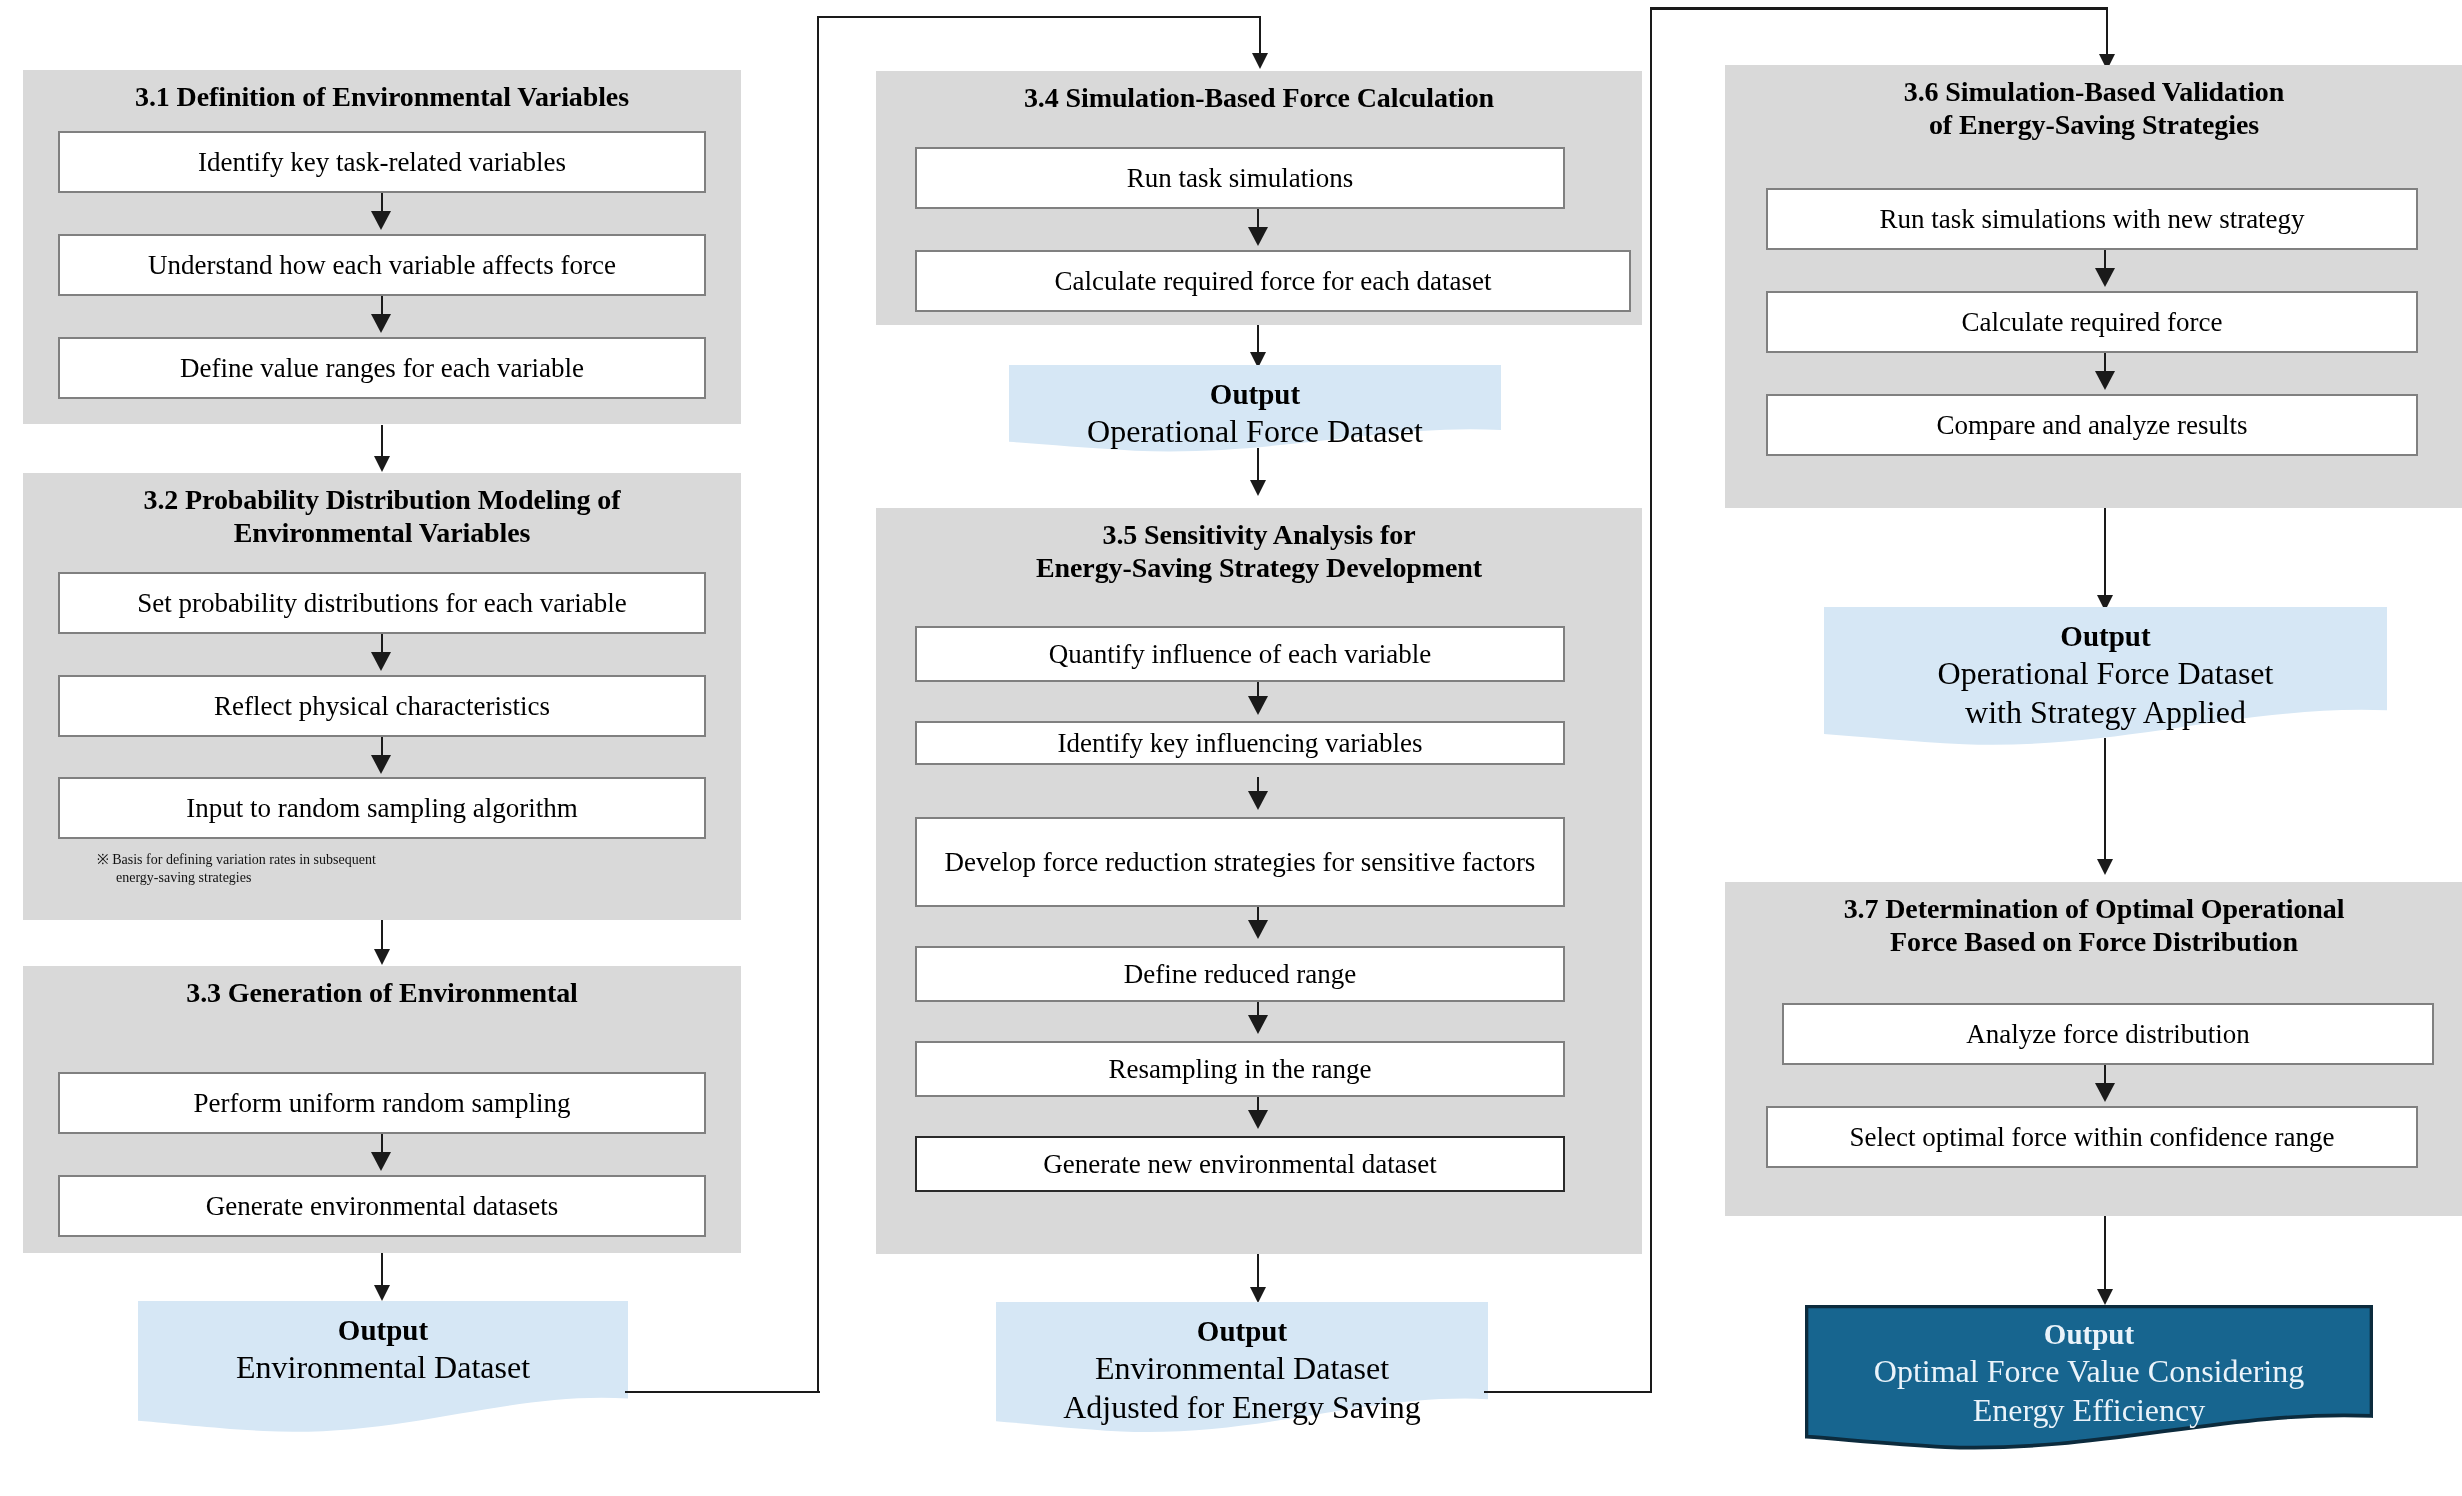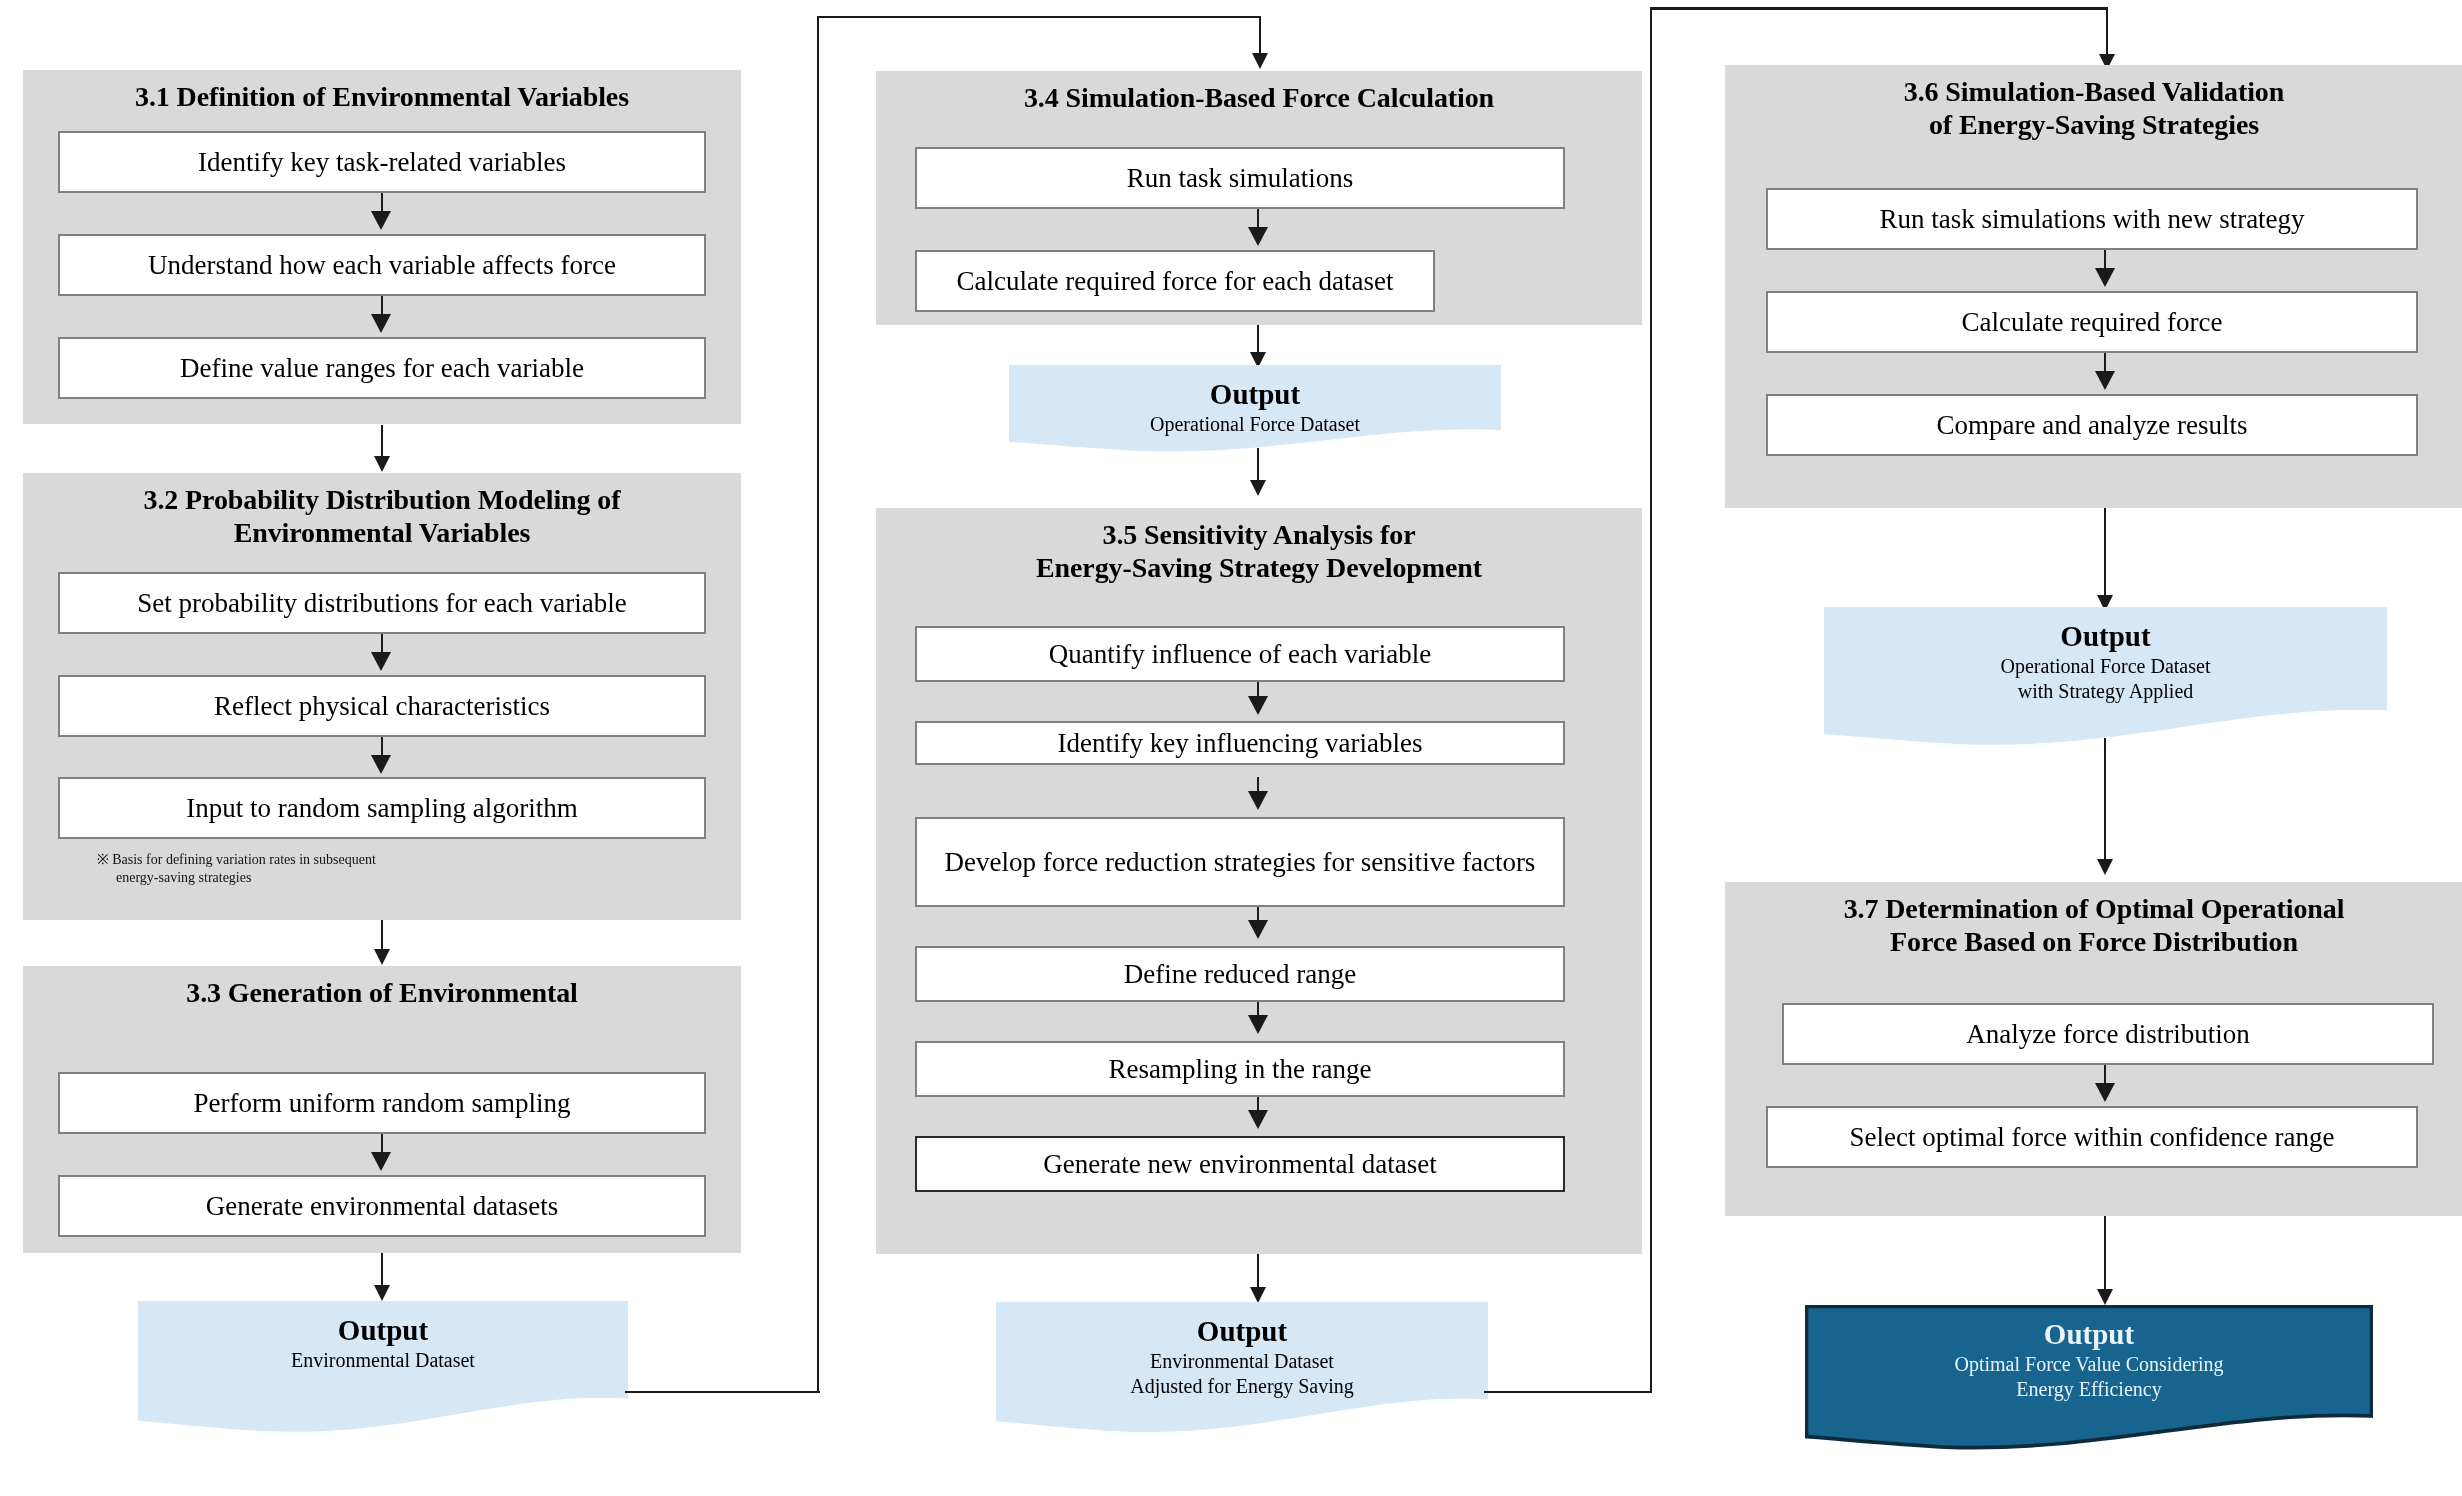--- a/index.html
+++ b/index.html
@@ -69,21 +69,21 @@
     inset: 0;
     display: flex;
     flex-direction: column;
     align-items: center;
     justify-content: flex-start;
     padding-top: 11.8px;
     text-align: center;
     line-height: 1.22;
   }
   .banner .btitle { font-weight: bold; font-size: 29px; }
-  .banner .bline  { font-size: 20px; text-align: center; }
+  .banner .bline  { font-size: 32px; text-align: center; }
   .banner.light .btext { color: #000000; }
   .banner.dark  .btext { color: #eaf3fa; }
 
   
   .vline {
     position: absolute;
     background: #1a1a1a;
     width: 2.2px;
   }
   .hline {
@@ -172,21 +172,21 @@
   <div class="hline" style="left:817px; top:16px; width:444px;"></div>
   <div class="vline" style="left:1259px; top:16px; height:44px;"></div>
   <div class="arrowhead" style="left:1252px; top:53px;"></div>
 
   <div class="panel" style="left:876px; top:71px; width:766px; height:254px;">
     <div class="panel-title">3.4 Simulation-Based Force Calculation</div>
   </div>
   <div class="step" style="left:915px; top:147px; width:650px; height:62px;">Run task simulations</div>
   <div class="vline" style="left:1257px; top:209px; height:24px;"></div>
   <div class="arrowhead arrow-fat" style="left:1248px; top:227px;"></div>
-  <div class="step" style="left:915px; top:250px; width:520px; height:62px;">Calculate required force for each dataset</div>
+  <div class="step" style="left:915px; top:250px; width:716px; height:62px;">Calculate required force for each dataset</div>
 
   <div class="vline" style="left:1257px; top:325px; height:34px;"></div>
   <div class="arrowhead" style="left:1250px; top:352px;"></div>
 
   <div class="banner light" style="left:1009px; top:365px; width:492px; height:96px;">
     <svg viewBox="0 0 666 130" preserveAspectRatio="none">
       <path d="M0,0 H666 V88 C500,80 360,124 170,116 C100,112 50,108 0,104 Z" fill="#d6e7f5"></path>
     </svg>
     <div class="btext">
       <div class="btitle">Output</div>

